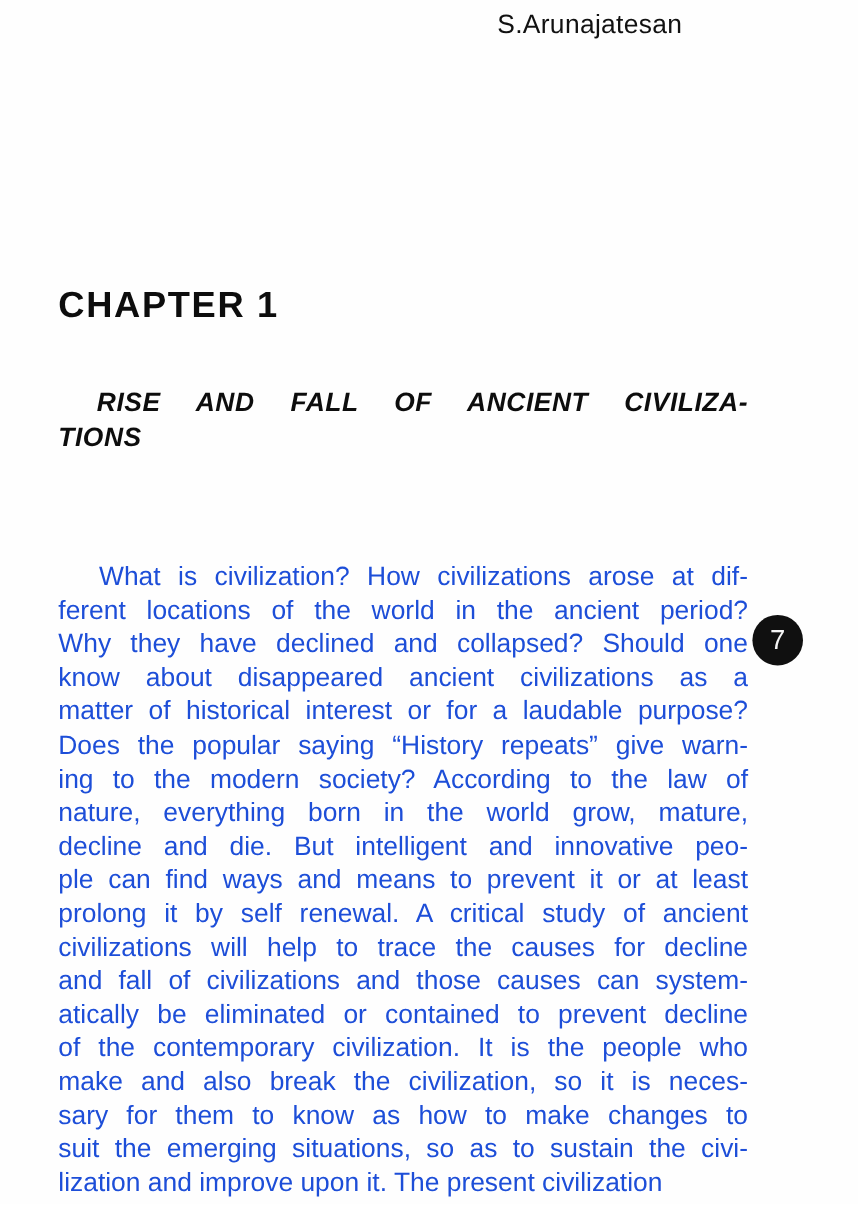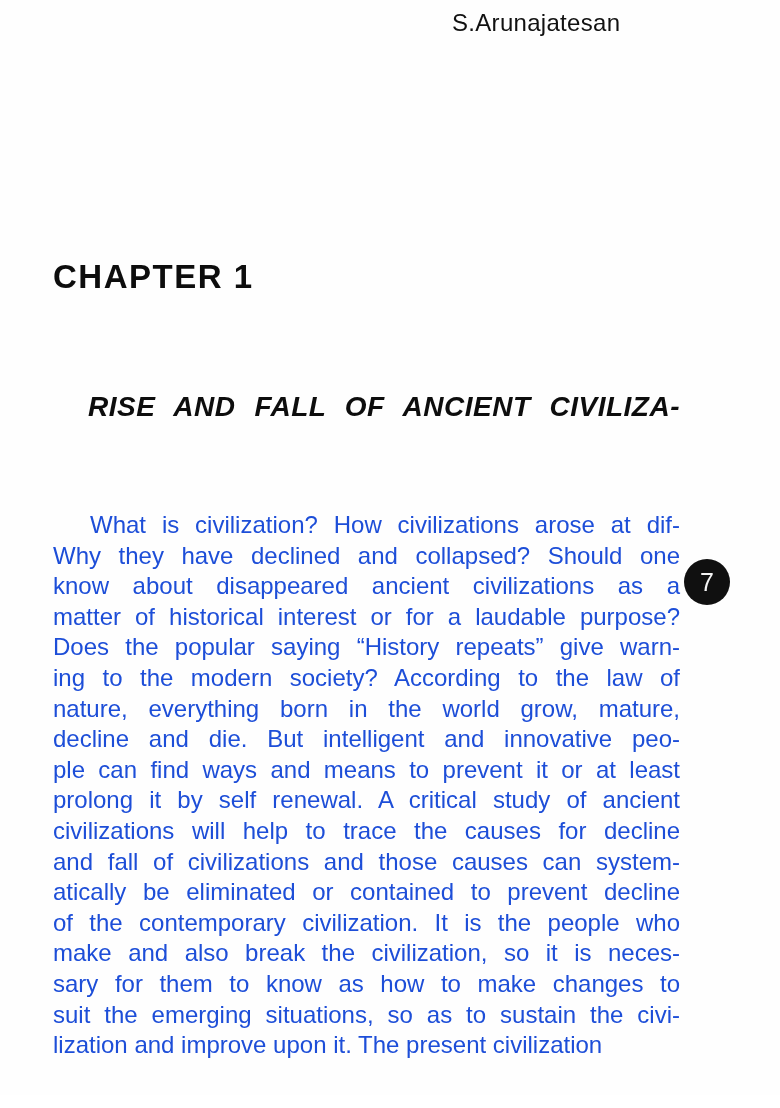--- a/index.html
+++ b/index.html
@@ -33,27 +33,26 @@
     font-size: 33px;
     font-weight: bold;
     letter-spacing: 1.5px;
     color: #0d0d0d;
   }
   .section-title {
     position: absolute;
     top: 351px;
     left: 53px;
     width: 627px;
-    font-size: 28px;
+    font-size: 24px;
     font-weight: bold;
     font-style: italic;
     line-height: 31px;
     letter-spacing: 0.5px;
     color: #0d0d0d;
-    margin-top: 40px;
   }
   .section-title .jline {
     text-align: justify;
     text-align-last: justify;
     word-spacing: 2px;
   }
   .section-title .first {
     text-indent: 35px;
   }
   .intro-heading {
@@ -111,25 +110,27 @@
 <body>
 
 <div class="page">
 
   <div class="running-header">S.Arunajatesan</div>
 
   <h1 class="chapter-heading">CHAPTER 1</h1>
 
   <div class="section-title">
     <div class="jline first">RISE AND FALL OF ANCIENT CIVILIZA-</div>
+    <div>TIONS</div>
   </div>
 
 
   <div class="body-text">
     <div class="body-line first">What is civilization? How civilizations arose at dif-</div>
+    <div class="body-line">ferent locations of the world in the ancient period?</div>
     <div class="body-line">Why they have declined and collapsed? Should one</div>
     <div class="body-line">know about disappeared ancient civilizations as a</div>
     <div class="body-line">matter of historical interest or for a laudable purpose?</div>
     <div class="body-line">Does the popular saying “History repeats” give warn-</div>
     <div class="body-line">ing to the modern society? According to the law of</div>
     <div class="body-line">nature, everything born in the world grow, mature,</div>
     <div class="body-line">decline and die. But intelligent and innovative peo-</div>
     <div class="body-line">ple can find ways and means to prevent it or at least</div>
     <div class="body-line">prolong it by self renewal. A critical study of ancient</div>
     <div class="body-line">civilizations will help to trace the causes for decline</div>

